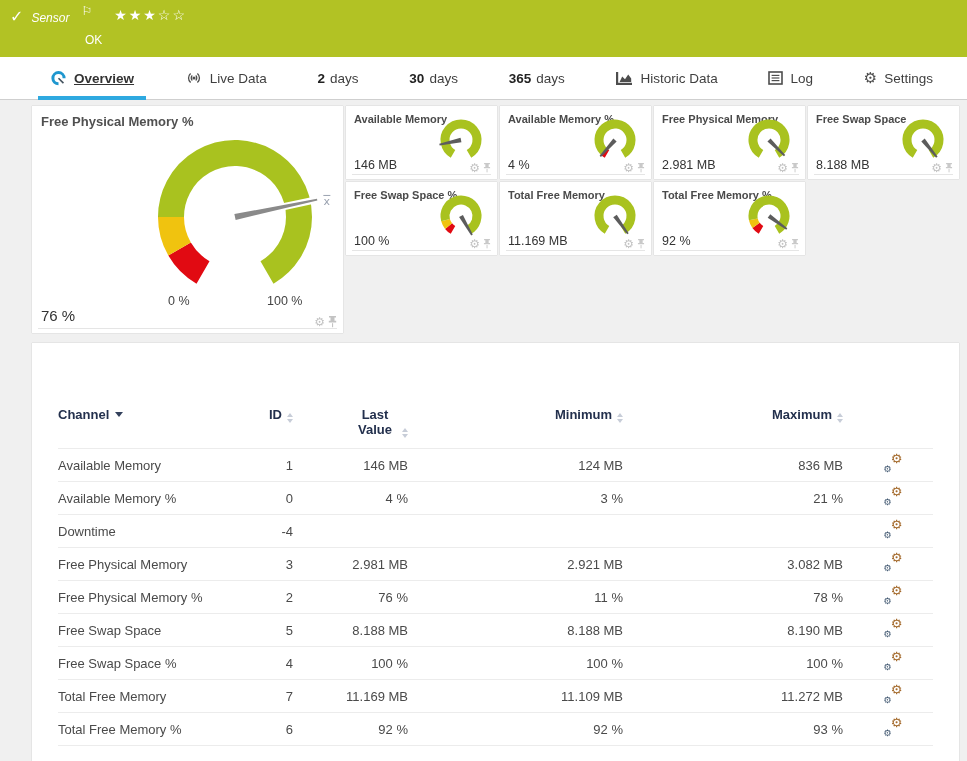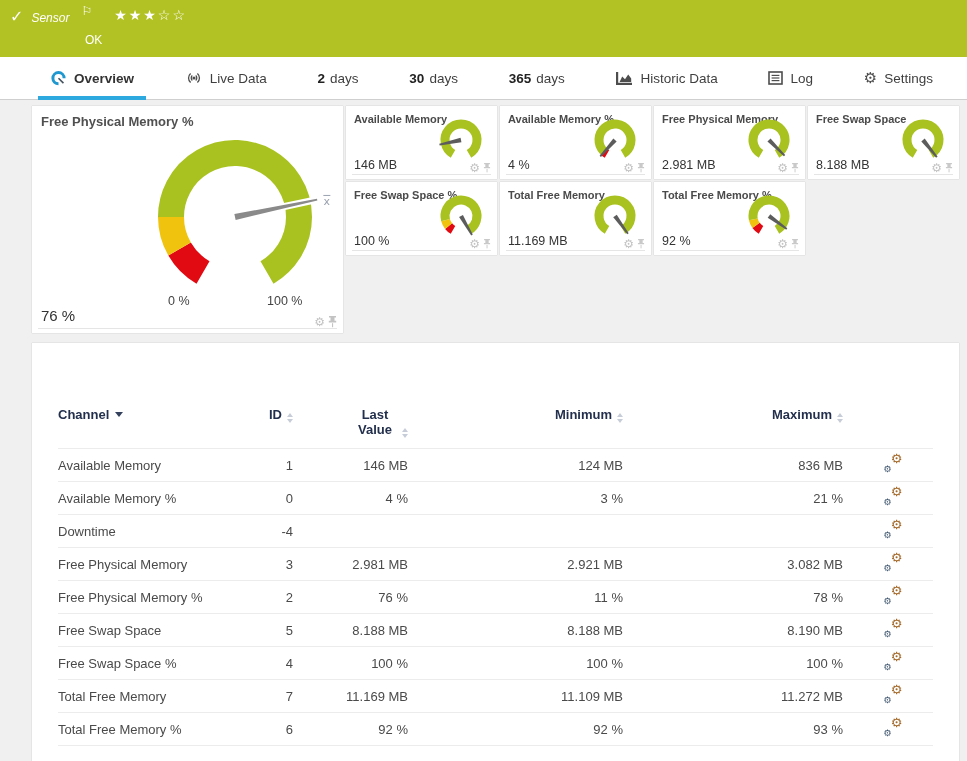--- a/index.html
+++ b/index.html
@@ -26,21 +26,21 @@
   .tabbar {
     height:43px; background:#fff; border-bottom:1px solid #cfcfcf;
     display:flex; align-items:stretch; justify-content:space-between;
     padding:0 32px 0 48px;
   }
   .tab {
     display:flex; align-items:center; gap:7px; position:relative;
     padding:0 2px; cursor:pointer; color:#3f3f3f; font-size:13.5px; white-space:nowrap;
   }
   .tab .tab-strong { color:#222; font-weight:700; margin-right:-2px; }
-  .tab.active { font-weight:700; color:#333; }
+  .tab.active { font-weight:700; color:#333;text-decoration:underline; }
   .tab.active::after {
     content:""; position:absolute; left:-10px; right:-10px; bottom:-1px;
     height:4px; background:#2ea9e0;
   }
   .tab-icon { display:inline-flex; align-items:center; }
   
   .dash { margin:6px 0 0 32px; display:flex; gap:3px; }
   .panel { background:#fff; position:relative; box-shadow:0 0 1px rgba(0,0,0,.25); }
   .panel::after {
     content:""; position:absolute; left:6px; right:6px; bottom:4px;

